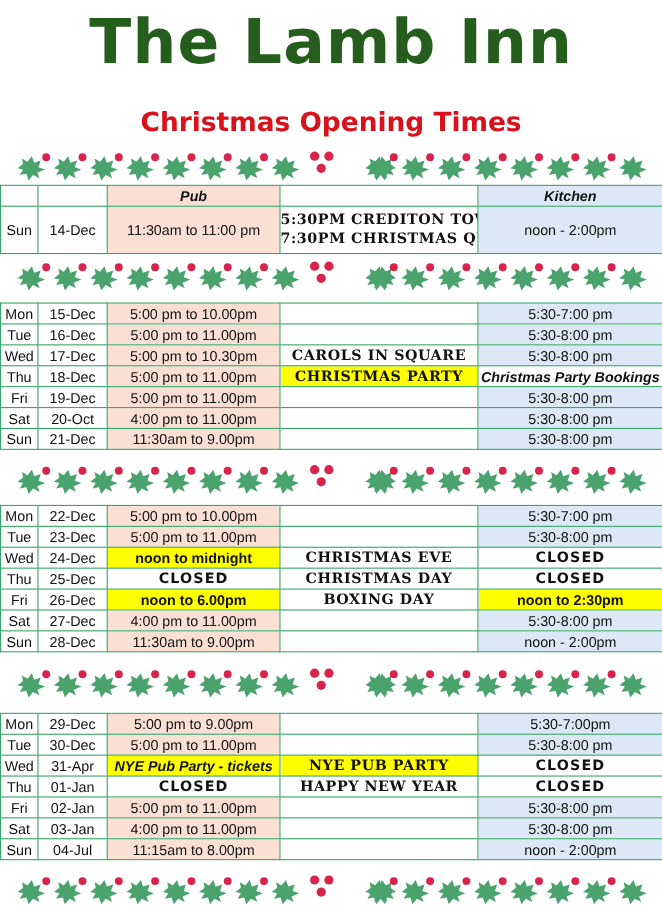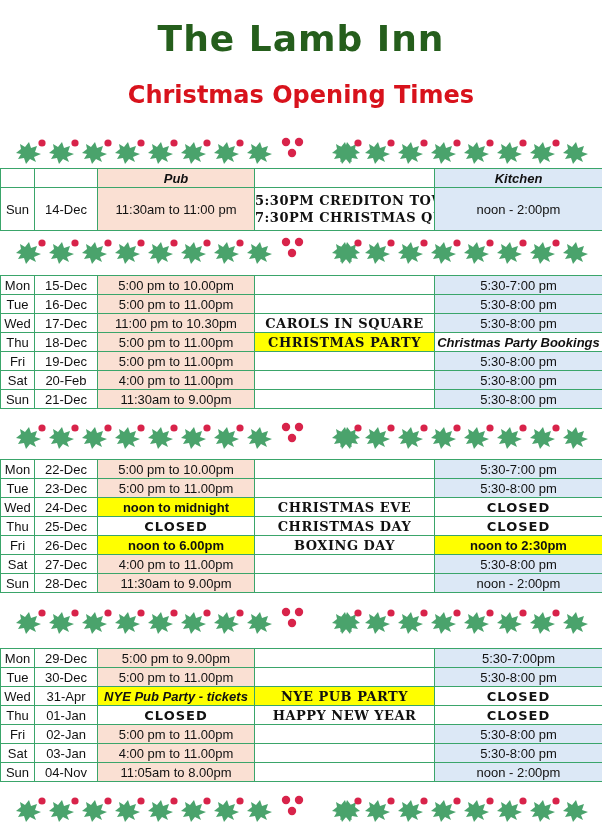--- a/index.html
+++ b/index.html
@@ -1,18 +1,18 @@
 <!DOCTYPE html>
 <html><head>
 <meta charset="utf-8">
 <style>
   html,body{margin:0;padding:0;background:#fff;}
   body{width:602px;height:828px;position:relative;overflow:hidden;font-family:"Liberation Sans","DejaVu Sans",sans-serif;}
-  .title{position:absolute;left:0;top:6px;width:602px;text-align:center;font-family:"DejaVu Sans",sans-serif;font-weight:bold;font-size:36px;color:#255e1c;line-height:66px;letter-spacing:1px;}
-  .subtitle{position:absolute;left:0;top:80px;width:602px;text-align:center;font-family:"DejaVu Sans",sans-serif;font-weight:bold;font-size:24px;color:#d8121c;line-height:30px;}
+  .title{position:absolute;left:0;top:6px;width:602px;text-align:center;font-family:"DejaVu Sans",sans-serif;font-weight:bold;font-size:56px;color:#255e1c;line-height:66px;letter-spacing:1px;}
+  .subtitle{position:absolute;left:0;top:96px;width:602px;text-align:center;font-family:"DejaVu Sans",sans-serif;font-weight:bold;font-size:24px;color:#d8121c;line-height:30px;}
   .garland{position:absolute;left:14px;width:576px;height:32px;}
   .garland svg{display:block;}
   table.sched{position:absolute;left:0;border-collapse:collapse;table-layout:fixed;width:602px;}
   table.sched td{border:1.5px solid #3aa56a;padding:0;text-align:center;font-size:13px;color:#111;height:18px;line-height:17px;white-space:nowrap;overflow:hidden;}
   col.c-day{width:34px;} col.c-date{width:63px;} col.c-pub{width:157px;} col.c-evt{width:180px;} col.c-kit{width:168px;}
   .pub{background:#fae0d3;}
   .kit{background:#dce8f6;}
   .white{background:#fff;}
   .yellow{background:#ffff00;}
   .bold{font-weight:bold;margin-left:48px;}
@@ -146,41 +146,41 @@
   <tr>
     <td>Tue</td>
     <td>16-Dec</td>
     <td class="pub">5:00 pm to 11.00pm</td>
     <td class="evt"></td>
     <td class="kit">5:30-8:00 pm</td>
   </tr>
   <tr>
     <td>Wed</td>
     <td>17-Dec</td>
-    <td class="pub">11:00 pm to 10.30pm</td>
+    <td class="pub">5:00 pm to 10.30pm</td>
     <td class="evt evt-bold evt-small">Carols in Square</td>
     <td class="kit">5:30-8:00 pm</td>
   </tr>
   <tr>
     <td>Thu</td>
     <td>18-Dec</td>
     <td class="pub">5:00 pm to 11.00pm</td>
     <td class="evt evt-bold evt-big yellow">Christmas Party</td>
     <td class="white red-italic">Christmas Party Bookings</td>
   </tr>
   <tr>
     <td>Fri</td>
     <td>19-Dec</td>
     <td class="pub">5:00 pm to 11.00pm</td>
     <td class="evt"></td>
     <td class="kit">5:30-8:00 pm</td>
   </tr>
   <tr>
     <td>Sat</td>
-    <td>20-Feb</td>
+    <td>20-Oct</td>
     <td class="pub">4:00 pm to 11.00pm</td>
     <td class="evt"></td>
     <td class="kit">5:30-8:00 pm</td>
   </tr>
   <tr>
     <td>Sun</td>
     <td>21-Dec</td>
     <td class="pub">11:30am to 9.00pm</td>
     <td class="evt"></td>
     <td class="kit">5:30-8:00 pm</td>
@@ -349,22 +349,22 @@
   </tr>
   <tr>
     <td>Sat</td>
     <td>03-Jan</td>
     <td class="pub">4:00 pm to 11.00pm</td>
     <td class="evt"></td>
     <td class="kit">5:30-8:00 pm</td>
   </tr>
   <tr>
     <td>Sun</td>
-    <td>04-Nov</td>
-    <td class="pub">11:05am to 8.00pm</td>
+    <td>04-Jul</td>
+    <td class="pub">11:15am to 8.00pm</td>
     <td class="evt"></td>
     <td class="kit">noon - 2:00pm</td>
   </tr>
 </tbody>
   </table>
 
 <div class="garland" style="top:792px;">
   <svg width="576" height="32" viewBox="0 0 576 32">
     <use href="#unit" x="2" y="3"></use>
       <use href="#unit" x="35" y="3"></use>

